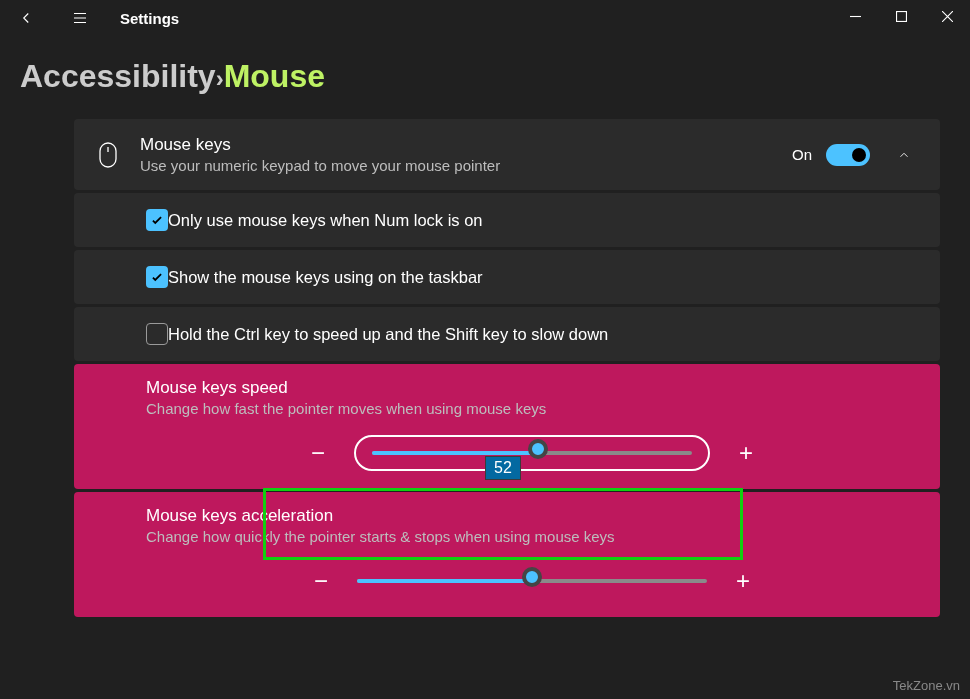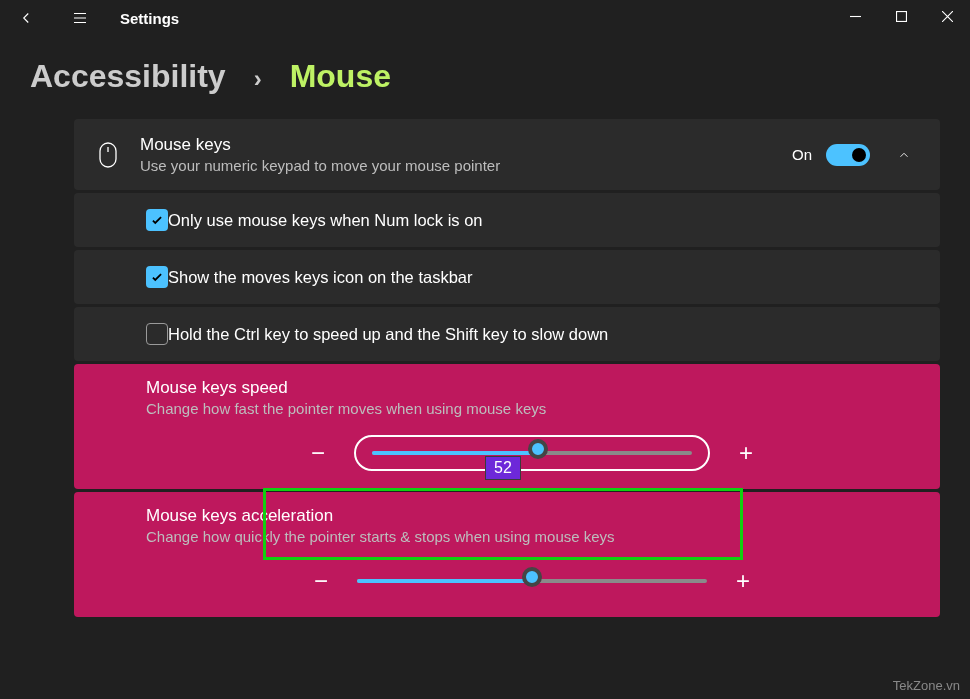--- a/index.html
+++ b/index.html
@@ -29,22 +29,22 @@
   .window-controls {
     position: absolute; top: 0; right: 0;
     display: flex;
   }
   .wc-btn {
     width: 46px; height: 32px;
     display: flex; align-items: center; justify-content: center;
     color: #fff;
   }
   .breadcrumb {
-    padding: 18px 30px 24px 30px;
-    display: flex; align-items: baseline; gap: 28px;
+    padding: 18px 30px 24px 20px;
+    display: flex; align-items: baseline; gap: 0;
     font-size: 32px; font-weight: 600;
   }
   .breadcrumb .parent { color: #cccccc; }
   .breadcrumb .sep { color: #cccccc; font-size: 24px; }
   .breadcrumb .current { color: #bef264; }
   .content { padding: 0 30px; margin-left: 44px; }
   .card {
     background: #2b2b2b;
     border-radius: 4px;
     margin-bottom: 3px;
@@ -123,21 +123,21 @@
   .highlight-box {
     border: 3px solid #10d010;
     position: absolute;
     left: 263px; top: 488px;
     width: 480px; height: 72px;
     pointer-events: none;
   }
   .tooltip {
     position: absolute;
     left: 485px; top: 456px;
-    background: #6d28d9;
+    background: #0369a1;
     border: 1px solid #3a3a3a;
     padding: 2px 8px;
     font-size: 16px;
     color: #fff;
   }
   .watermark {
     position: absolute; bottom: 6px; right: 10px;
     color: #888; font-size: 13px;
   }
 </style>
@@ -219,21 +219,21 @@
     </div>
     <div class="row-label">Only use mouse keys when Num lock is on</div>
   </div>
 
   <div class="row">
     <div class="checkbox checked">
       <svg viewBox="0 0 24 24" fill="none" stroke="#000" stroke-width="3">
           <path d="M5 13l4 4 10-10"></path>
         </svg>
     </div>
-    <div class="row-label">Show the moves keys icon on the taskbar</div>
+    <div class="row-label">Show the mouse keys using on the taskbar</div>
   </div>
 
   <div class="row">
     <div class="checkbox unchecked"></div>
     <div class="row-label">Hold the Ctrl key to speed up and the Shift key to slow down</div>
   </div>
 
   <div class="section">
     <div class="section-title">Mouse keys speed</div>
     <div class="section-sub">Change how fast the pointer moves when using mouse keys</div>

